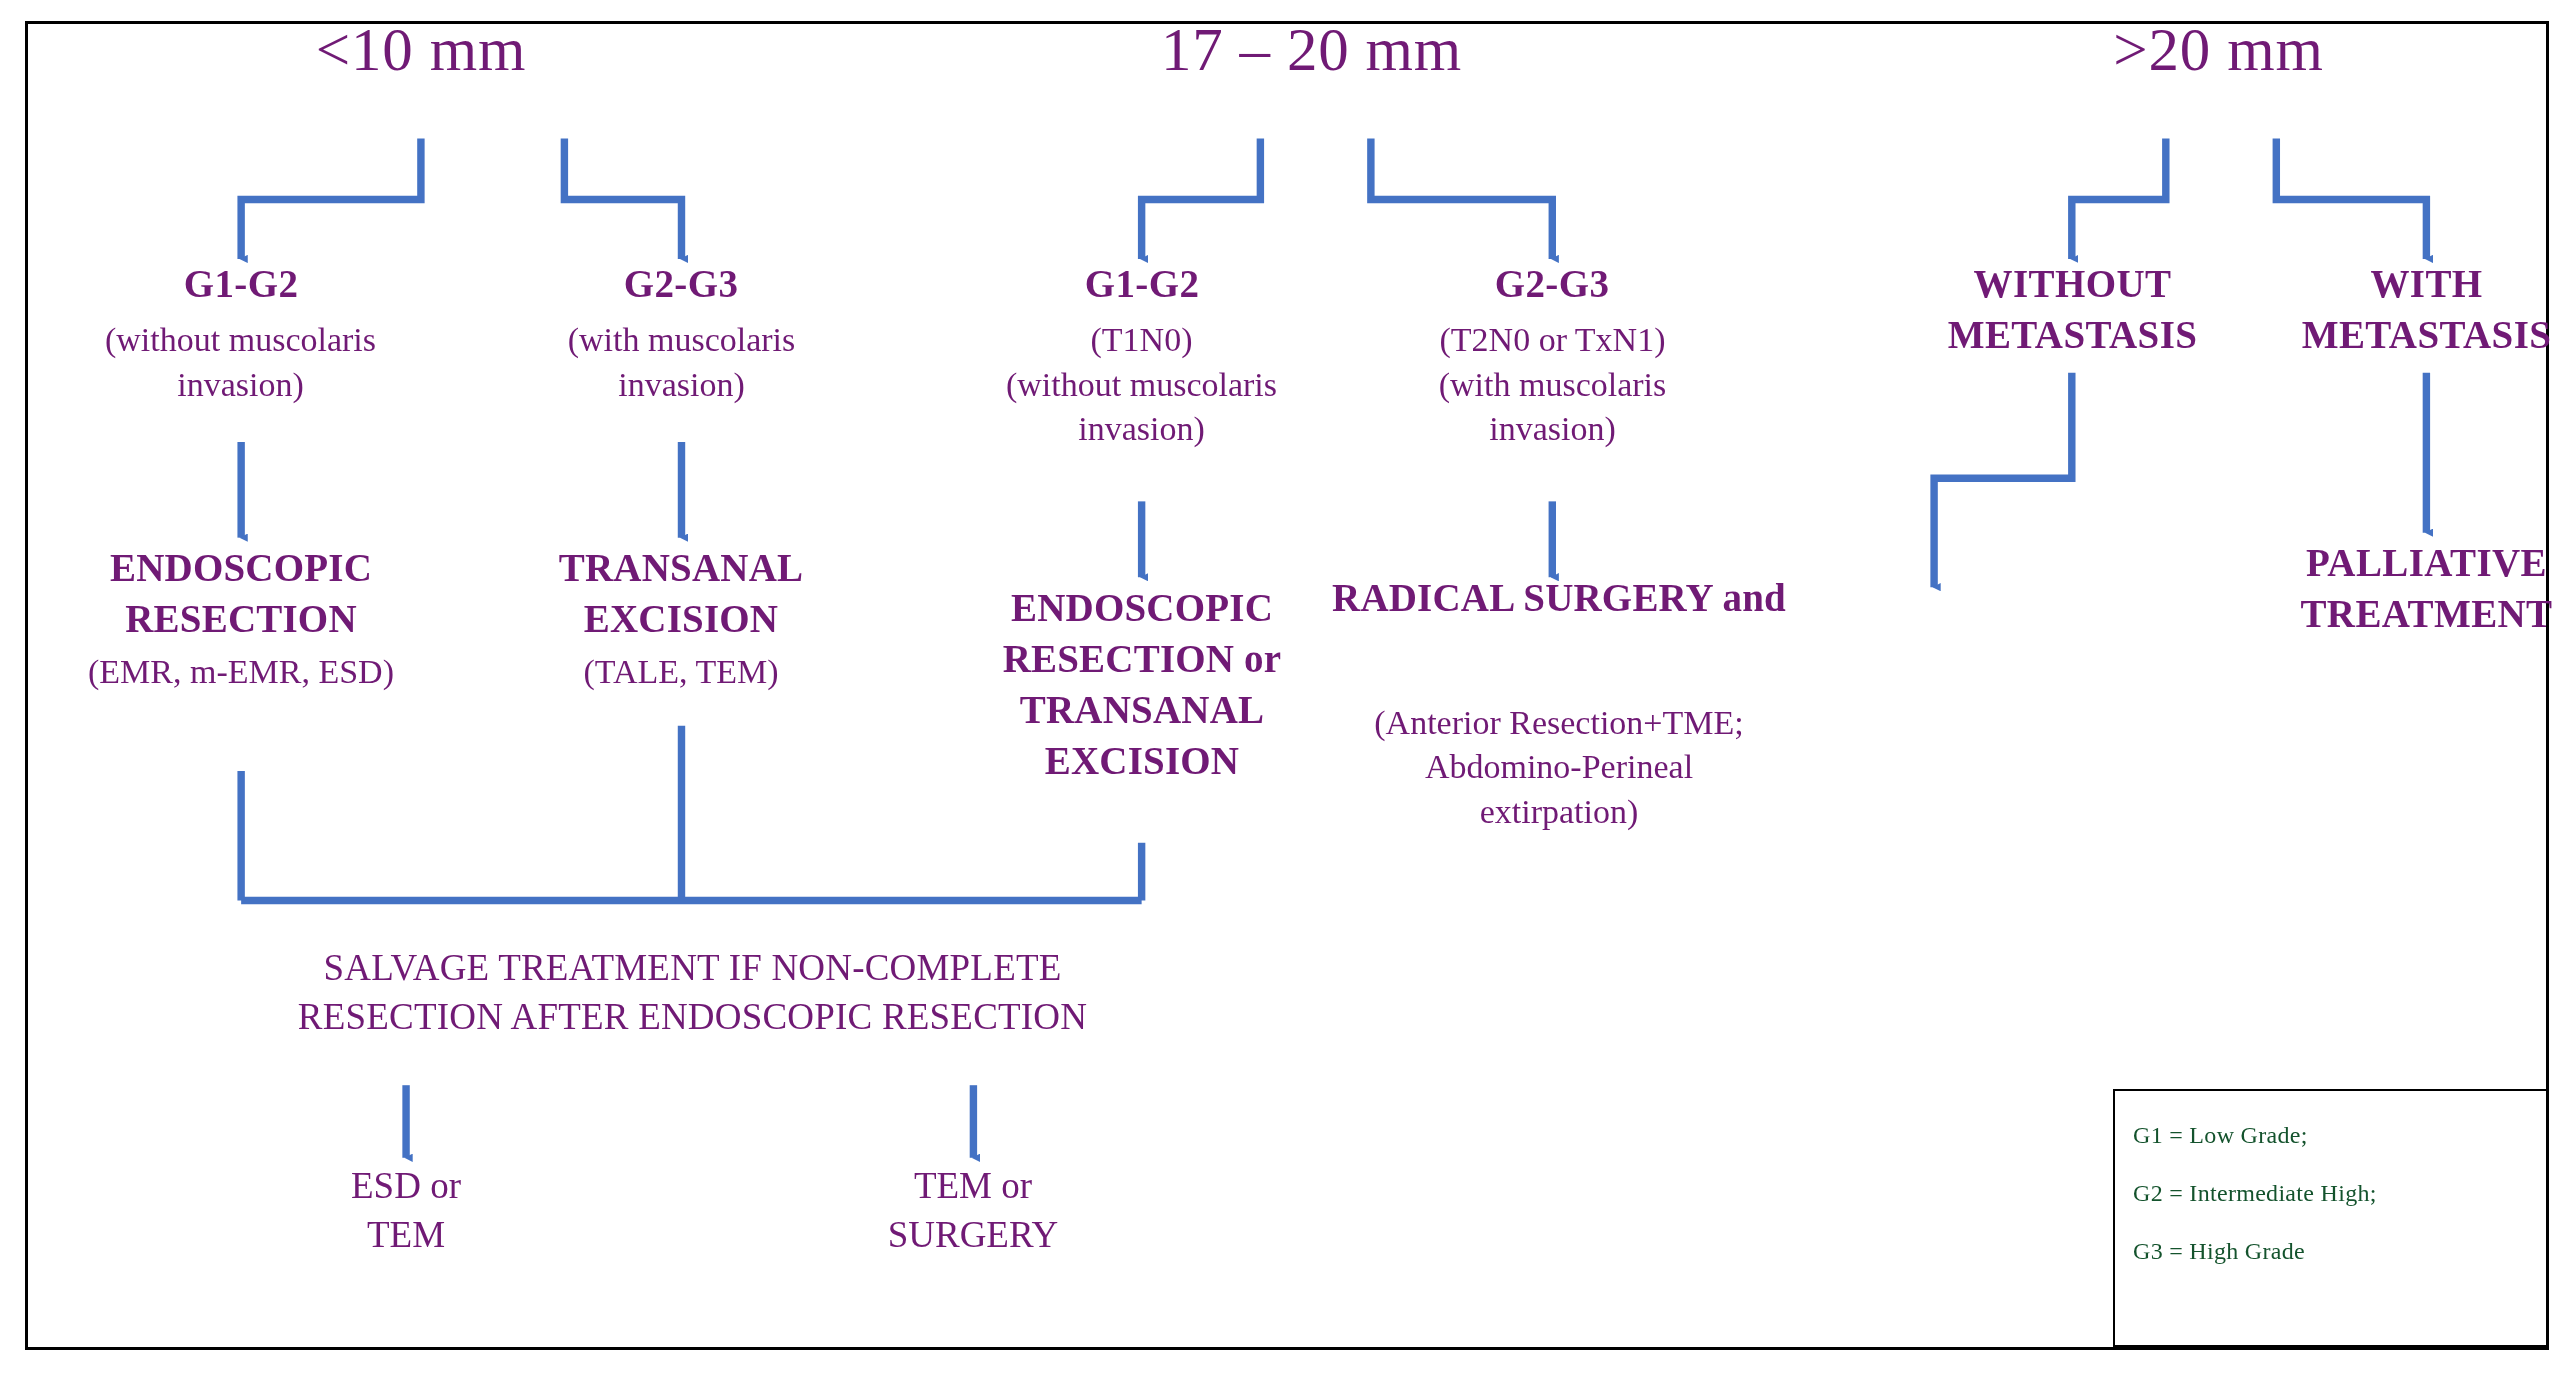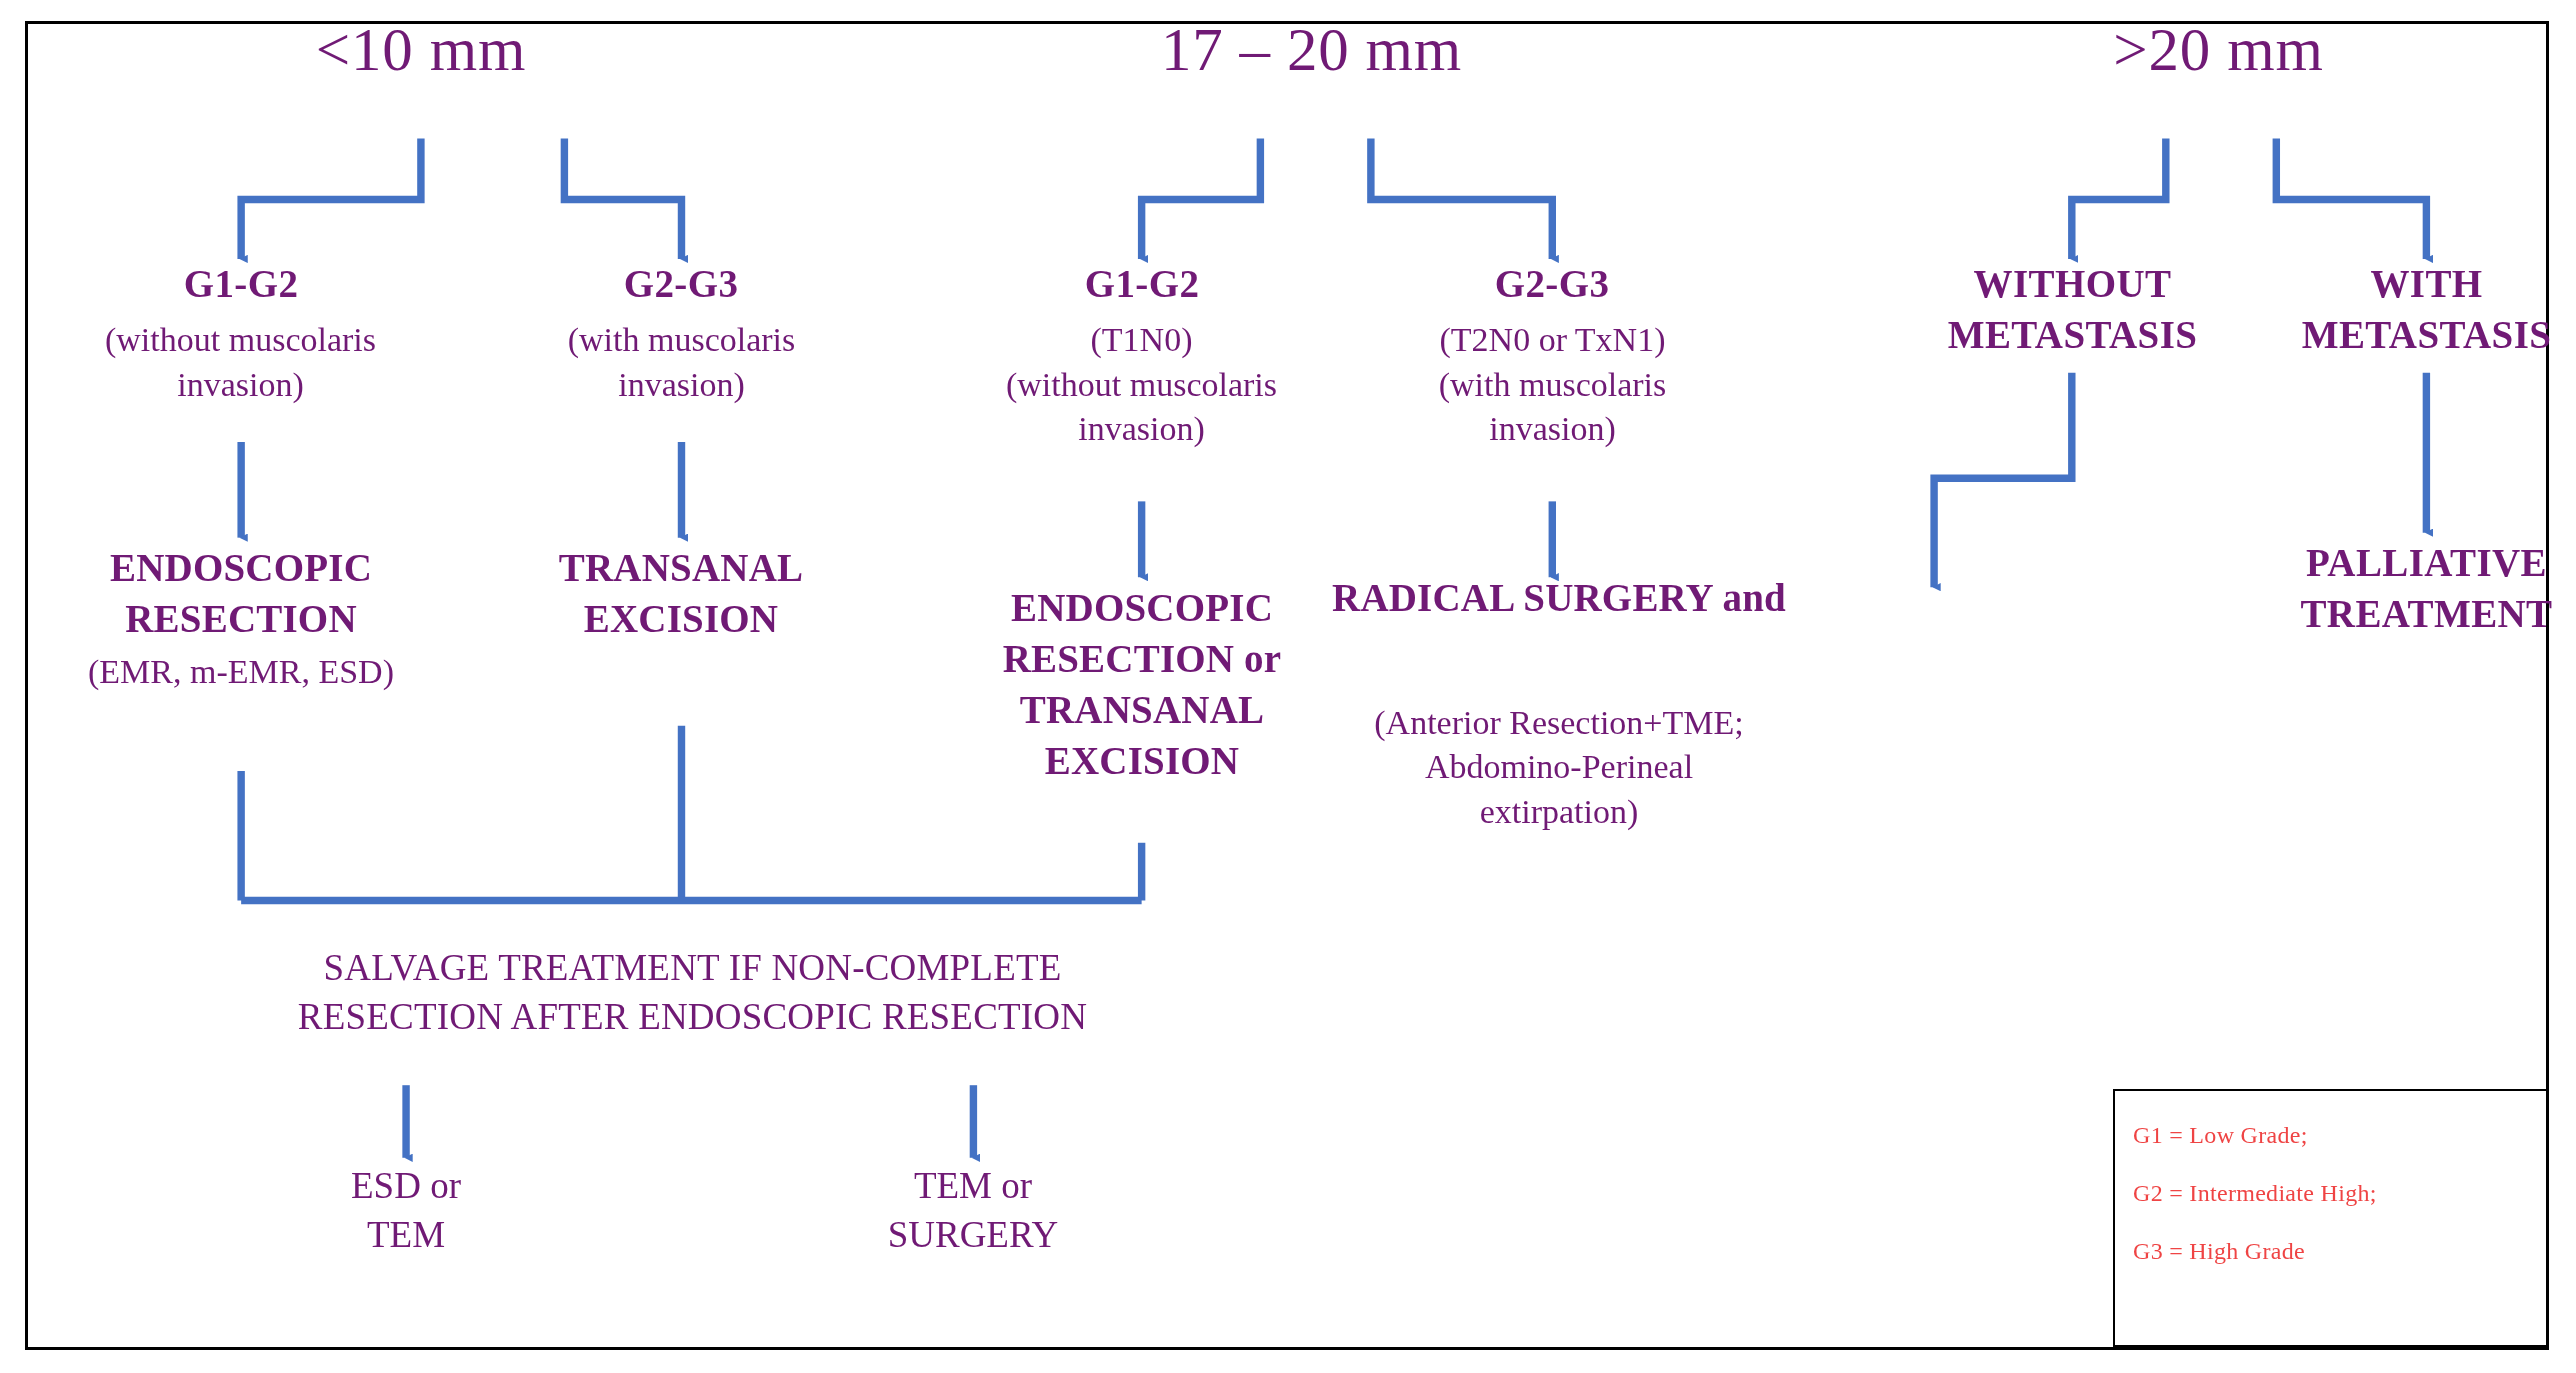--- a/index.html
+++ b/index.html
@@ -67,21 +67,21 @@
     left: 2113px;
     top: 1089px;
     width: 436px;
     height: 258px;
     border: 2.5px solid #000000;
     box-sizing: border-box;
     padding: 31px 0 0 18px;
   }
   .legend-line {
     font-size: 24px;
-    color: #ef4444;
+    color: #14532d;
     margin-bottom: 31px;
     font-family: "Liberation Serif", "DejaVu Serif", serif;
     letter-spacing: 0.3px;
   }
   svg.edges {
     position: absolute;
     left: 0;
     top: 0;
     width: 2576px;
     height: 1373px;
@@ -143,20 +143,21 @@
   <div class="node treat" style="left:35px; top:546px; width:412px;">ENDOSCOPIC</div>
   <div class="node plain" style="left:35px; top:652px; width:412px;">(EMR, m-EMR, ESD)</div>
   <div class="node treat" style="left:35px; top:597px; width:412px;">RESECTION</div>
 
   <div class="node grade" style="left:516px; top:262px; width:330px;">G2-G3</div>
   <div class="node sub" style="left:500px; top:320px; width:363px;">(with muscolaris</div>
   <div class="node sub" style="left:500px; top:365px; width:363px;">invasion)</div>
 
   <div class="node treat" style="left:475px; top:546px; width:412px;">TRANSANAL</div>
   <div class="node treat" style="left:475px; top:597px; width:412px;">EXCISION</div>
+  <div class="node plain" style="left:475px; top:652px; width:412px;">(TALE, TEM)</div>
 
   <div class="node grade" style="left:977px; top:262px; width:330px;">G1-G2</div>
   <div class="node sub" style="left:960px; top:320px; width:363px;">(T1N0)</div>
   <div class="node sub" style="left:960px; top:365px; width:363px;">(without muscolaris</div>
   <div class="node sub" style="left:960px; top:409px; width:363px;">invasion)</div>
 
   <div class="node treat" style="left:944px; top:586px; width:396px;">ENDOSCOPIC</div>
   <div class="node treat" style="left:944px; top:637px; width:396px;">RESECTION or</div>
   <div class="node treat" style="left:944px; top:688px; width:396px;">TRANSANAL</div>
   <div class="node treat" style="left:944px; top:739px; width:396px;">EXCISION</div>

